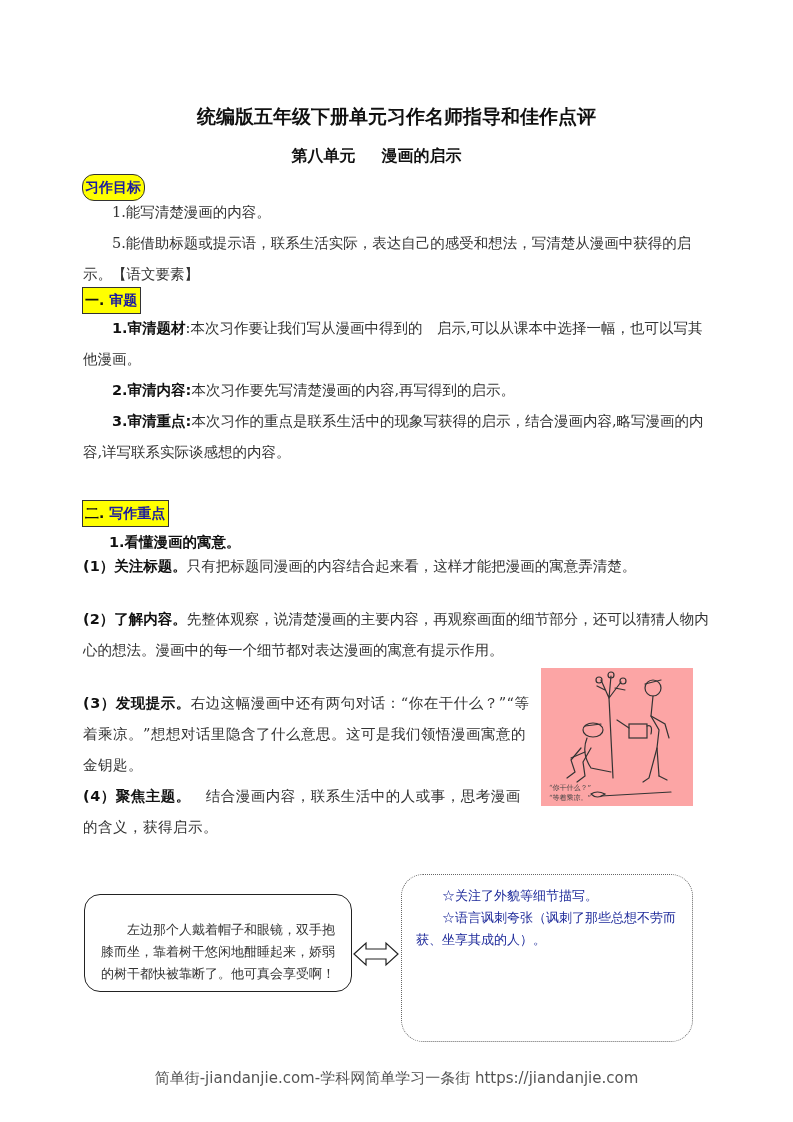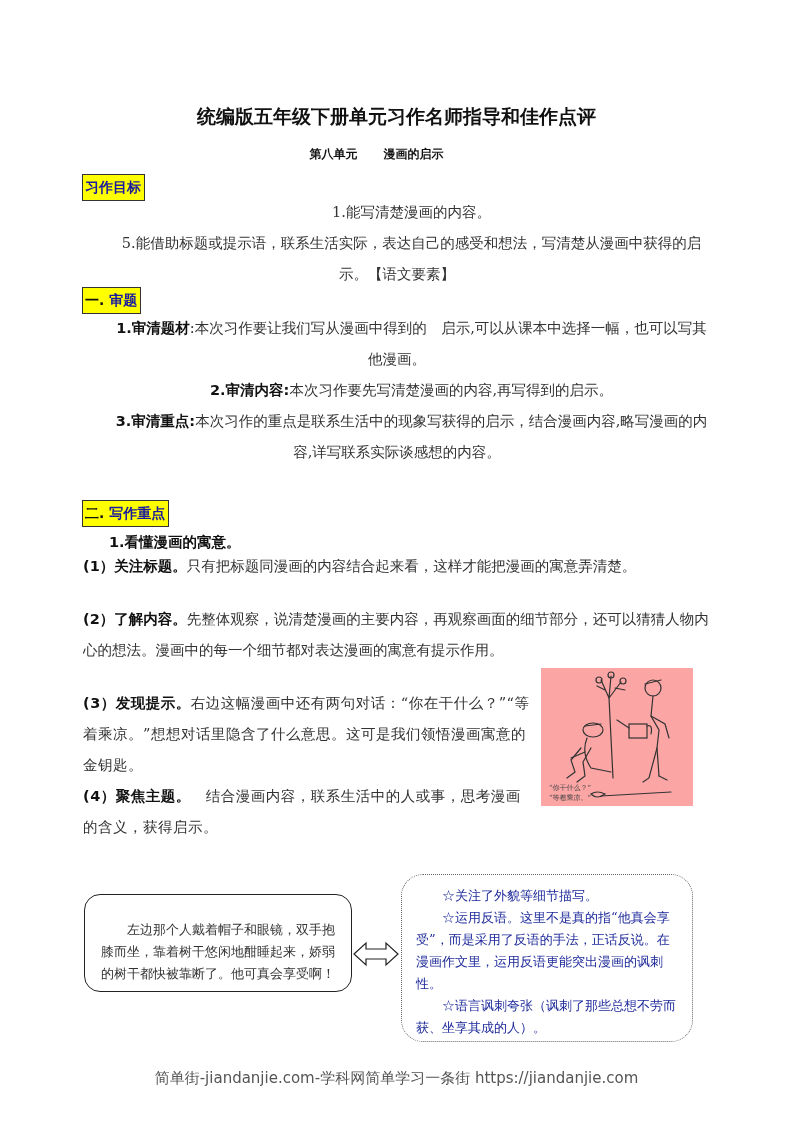--- a/index.html
+++ b/index.html
@@ -10,34 +10,34 @@
     }
     .abs { position: absolute; }
     .title {
       left: 0; width: 793px; top: 104px; text-align: center;
       font-family: "DejaVu Sans", "Liberation Sans", sans-serif;
       font-weight: bold; font-size: 19px; color: #111;
     }
     .subtitle {
       left: 0; width: 753px; top: 146px; text-align: center;
       font-family: "DejaVu Sans", "Liberation Sans", sans-serif;
-      font-weight: bold; font-size: 12px; color: #111;
+      font-weight: bold; font-size: 16px; color: #111;
       word-spacing: 0;
     }
     .subtitle .gap { display: inline-block; width: 26px; }
     .label {
       background: #ffff00; border: 1px solid #333;
       font-family: "DejaVu Sans", "Liberation Sans", sans-serif;
       font-weight: bold; font-size: 14px; color: #1a1aa0;
       padding: 1px 3px 2px 2px; line-height: 22px; white-space: nowrap;
     }
     .label .num { color: #111; }
     .para {
       left: 83px; width: 628px; font-size: 14.5px; line-height: 31px;
-      text-indent: 2em; color: #333; text-align: center;
+      text-indent: 2em; color: #333;
     }
     .para b {
       font-family: "DejaVu Sans", "Liberation Sans", sans-serif;
       color: #111; font-weight: bold;
     }
     .h3 {
       left: 83px; font-size: 14.5px; line-height: 24px; font-weight: bold;
       font-family: "DejaVu Sans", "Liberation Sans", sans-serif; color: #111; margin-left: 26px;
     }
     .sub {
@@ -74,21 +74,21 @@
     }
   </style>
 </head>
 <body>
 
 <div class="abs title">统编版五年级下册单元习作名师指导和佳作点评</div>
 <div class="abs subtitle">
   <span>第八单元</span><span class="gap"></span><span>漫画的启示</span>
 </div>
 
-<div class="abs label" style="left:82px; top:174px;">
+<div class="abs label" style="left:82px; top:174px;border-radius:12px;">
   <span>习作目标</span>
 </div>
 <div class="abs para" style="top:197px;">1.能写清楚漫画的内容。</div>
 <div class="abs para" style="top:228px;">5.能借助标题或提示语，联系生活实际，表达自己的感受和想法，写清楚从漫画中获得的启示。【语文要素】</div>
 
 <div class="abs label" style="left:82px; top:287px;">
   <span class="num">一.</span> <span>审题</span>
 </div>
 <div class="abs para" style="top:313px;">
   <b>1.审清题材</b><span>:本次习作要让我们写从漫画中得到的　启示,可以从课本中选择一幅，也可以写其他漫画。</span>
@@ -156,17 +156,16 @@
 <div class="abs boxleft">左边那个人戴着帽子和眼镜，双手抱膝而坐，靠着树干悠闲地酣睡起来，娇弱的树干都快被靠断了。他可真会享受啊！</div>
 
 <div class="abs arrow">
   <svg width="48" height="28" viewBox="0 0 48 28">
     <path d="M2 14 L14 3 L14 9 L34 9 L34 3 L46 14 L34 25 L34 19 L14 19 L14 25 Z" fill="#fff" stroke="#222" stroke-width="1.2"></path>
   </svg>
 </div>
 
 <div class="abs boxright">
   <p>☆关注了外貌等细节描写。</p>
-  <p>☆运用反语。这里不是真的指“他真会享受”，而是采用了反语的手法，正话反说。在漫画作文里，运用反语更能突出漫画的讽刺性。</p>
   <p>☆语言讽刺夸张（讽刺了那些总想不劳而获、坐享其成的人）。</p>
 </div>
 
 <div class="abs footer">简单街-jiandanjie.com-学科网简单学习一条街 https://jiandanjie.com</div>
 
 </body></html>

